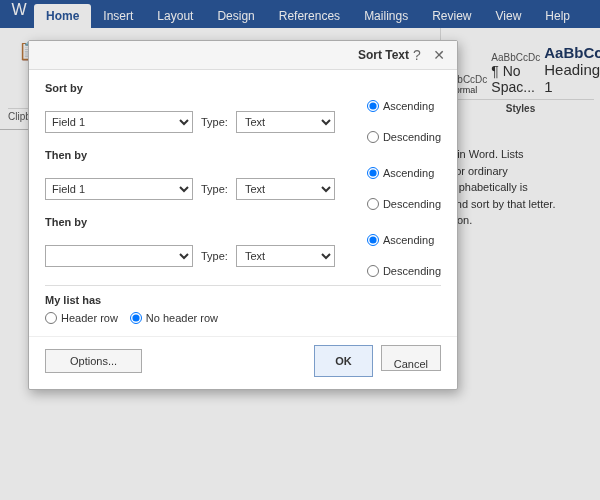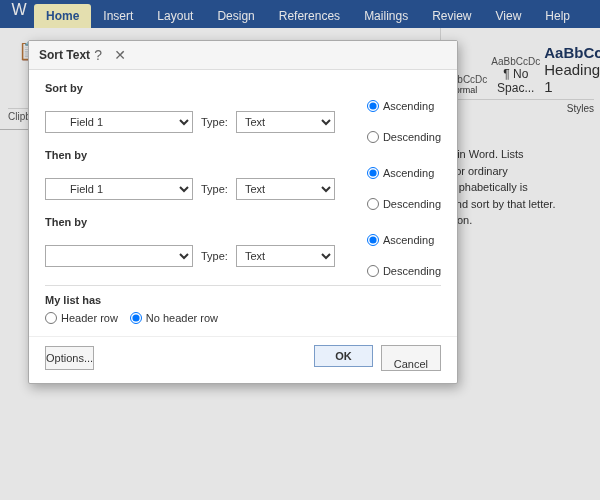--- a/index.html
+++ b/index.html
@@ -41,21 +41,21 @@
       color: white;
       font-size: 12px;
       cursor: pointer;
       border-radius: 3px 3px 0 0;
       height: 24px;
       display: flex;
       align-items: center;
     }
 
     .ribbon-tab.active {
-      background: #fef9c3;
+      background: #ffffff;
       color: #2b579a;
       font-weight: 600;
     }
 
     .ribbon-content {
       background: white;
       height: 102px;
       border-bottom: 1px solid #c0c0c0;
       display: flex;
       padding: 4px 8px;
@@ -96,21 +96,21 @@
       background: white;
       border: 1px solid #aaa;
       box-shadow: 2px 4px 12px rgba(0,0,0,0.3);
       z-index: 200;
       border-radius: 2px;
     }
 
     .dialog-titlebar {
       display: flex;
       align-items: center;
-      justify-content: flex-start;
+      justify-content: flex-end;
       padding: 6px 10px;
       background: #f5f5f5;
       border-bottom: 1px solid #ddd;
     }
 
     .dialog-title {
       font-size: 12px;
       font-weight: 600;
       color: #333;
     }
@@ -157,21 +157,21 @@
       color: #333;
       white-space: nowrap;
     }
 
     select.field-select {
       width: 148px;
       height: 22px;
       font-size: 11px;
       border: 1px solid #aaa;
       background: white;
-      padding: 0 20px;
+      padding: 0 2px;
       color: #333;
       cursor: pointer;
       appearance: auto;
     }
 
     select.type-select {
       width: 99px;
       height: 22px;
       font-size: 11px;
       border: 1px solid #aaa;
@@ -221,35 +221,35 @@
     .dialog-footer {
       display: flex;
       align-items: center;
       justify-content: space-between;
       padding: 8px 16px 12px;
       border-top: 1px solid #eee;
     }
 
     .btn-options {
       height: 24px;
-      padding: 0 0;
+      padding: 0 24px;
       font-size: 11px;
       border: 1px solid #aaa;
       background: #f5f5f5;
       cursor: pointer;
       color: #333;
     }
 
     .dialog-ok-cancel {
       display: flex;
       gap: 8px;
     }
 
     .btn-ok {
-      height: 22px;
+      height: 32px;
       padding: 0 20px;
       font-size: 11px;
       border: 1px solid #7a9cc8;
       background: #e8f0fb;
       cursor: pointer;
       color: #333;
       font-weight: 600;
     }
 
     .btn-cancel {
@@ -346,28 +346,28 @@
     </div>
 
     <div style="position:absolute;right:0;top:28px;width:160px;height:102px;background:white;border-left:1px solid #ddd;display:flex;flex-direction:column;align-items:center;justify-content:center;padding:4px 6px;">
       <div style="display:flex;gap:4px;align-items:flex-end;margin-bottom:4px;">
         <div style="display:flex;flex-direction:column;align-items:center;">
           <span style="font-size:10px;color:#555;">AaBbCcDc</span>
           <span style="font-size:9px;color:#333;">Normal</span>
         </div>
         <div style="display:flex;flex-direction:column;align-items:center;">
           <span style="font-size:10px;color:#555;">AaBbCcDc</span>
-          <span style="font-size:12px;color:#333;text-align:center;">¶ No Spac...</span>
+          <span style="font-size:14px;color:#333;">¶ No Spac...</span>
         </div>
         <div style="display:flex;flex-direction:column;align-items:center;">
           <span style="font-size:15px;color:#1f3864;font-weight:bold;">AaBbCc</span>
           <span style="font-size:15px;color:#333;">Heading 1</span>
         </div>
       </div>
-      <div style="font-size:10px;font-weight:400;color:#444;border-top:1px solid #ddd;width:100%;text-align:right;padding-top:3px;">Styles</div>
+      <div style="font-size:10px;font-weight:700;color:#444;border-top:1px solid #ddd;width:100%;text-align:center;padding-top:3px;">Styles</div>
     </div>
   </div>
 </div>
 
 <div class="doc-content">
   <p>You can sort ordinary paragraphs that are all letters, or sort lists with numbers in front in Word. Lists beginning with numbers are generally sorted by numbers. What sort of order is used for ordinary paragraphs without numbers? They can be sorted alphabetically; the rule for sorting alphabetically is roughly like this: take the first letter of the first word at the beginning of a paragraph, and sort by that letter. If the first letter of two words is the same, they are sorted by the second letter, and so on.</p>
 </div>
 
 <div class="overlay"></div>
 

